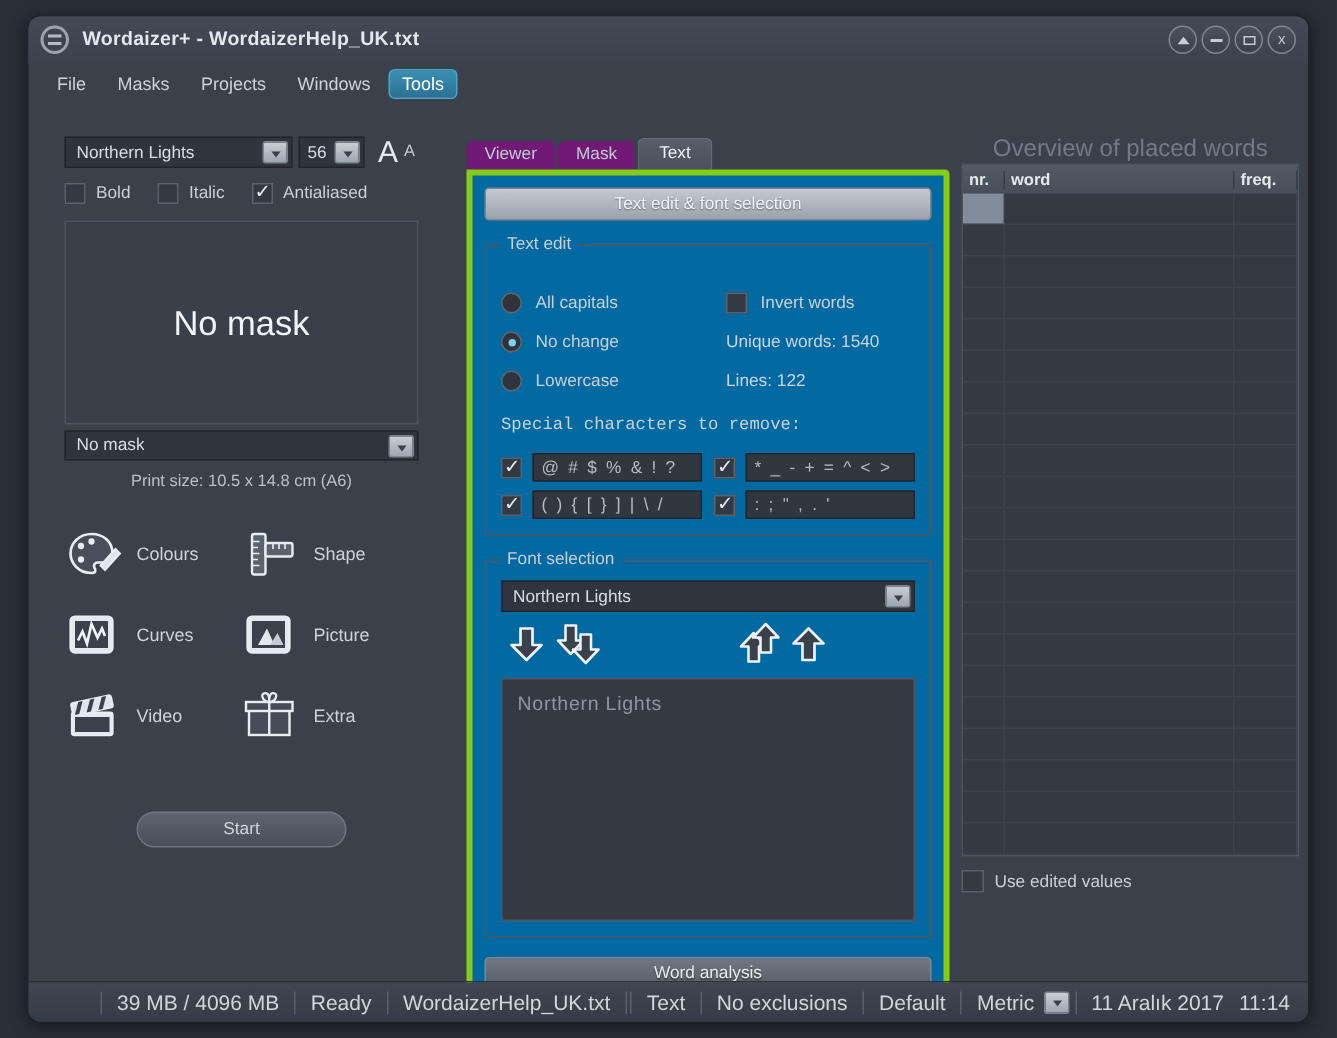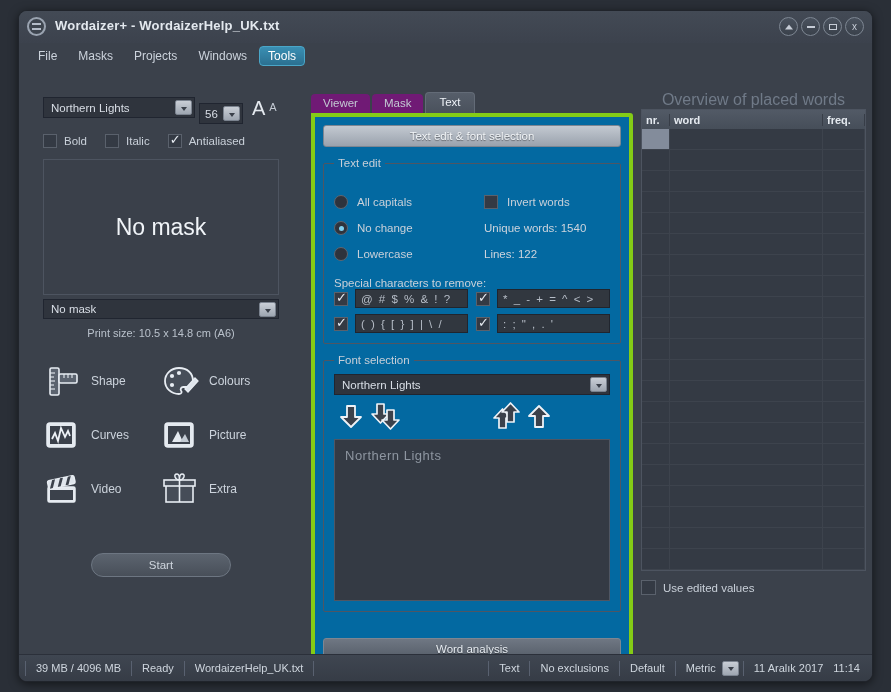--- a/index.html
+++ b/index.html
@@ -107,21 +107,21 @@
     border: 1px solid #7b838f;
   }
   .combo .arrow:after {
     content: ""; position: absolute; left: 5px; top: 6px;
     width: 0; height: 0;
     border-left: 3.5px solid transparent;
     border-right: 3.5px solid transparent;
     border-top: 4px solid #3a404a;
   }
   .fontcombo { width: 152px; }
-  .sizecombo { width: 44px; margin-left: 4px; margin-top: 12px; }
+  .sizecombo { width: 44px; margin-left: 4px; }
   .sizecombo span.txt { padding-left: 5px; }
   .A-big { font-size: 20px; color: #e4e9ef; margin-left: 9px; line-height: 1; }
   .A-small { font-size: 11px; color: #c4cad3; margin-left: 4px; line-height: 1; }
 
   .checkrow { margin-top: 10px; display: flex; align-items: center; }
   .cbox {
     width: 14px; height: 14px;
     background: #343a44; border: 1px solid #5a616c;
     position: relative; flex: none;
   }
@@ -208,21 +208,21 @@
     background: #2e333c; border: 1px solid #5f6671; flex: none;
     position: relative;
   }
   .radio.on:after {
     content: ""; position: absolute; left: 3.5px; top: 3.5px;
     width: 5px; height: 5px; border-radius: 50%; background: #7fd0ee;
   }
   .rlabel { font-size: 11.5px; color: #c9d0d9; margin-left: 9px; }
   .statline { font-size: 11.5px; color: #cdd4dd; height: 26px; display: flex; align-items: center; }
 
-  .sclabel { font-size: 11.5px; color: #c9d0d9; margin-bottom: 0; }
+  .sclabel { font-size: 11.5px; color: #c9d0d9; margin-bottom: 12px; font-family: Liberation Mono, monospace; }
   .scgrid { display: grid; grid-template-columns: 1fr 1fr; row-gap: 6px; column-gap: 8px; }
   .scitem { display: flex; align-items: center; }
   .scfield {
     flex: 1; height: 19px; margin-left: 7px;
     background: #31373f; border: 1px solid #20252e;
     font-size: 11.5px; color: #b6bdc7;
     display: flex; align-items: center; padding-left: 5px;
     letter-spacing: 1.5px;
   }
 
@@ -266,21 +266,21 @@
   .uev .cbox { width: 15px; height: 15px; }
   .uev .clabel { font-size: 11.5px; }
 
   
   .statusbar {
     position: absolute; left: 0; right: 0; bottom: 0;
     height: 27px; border-radius: 0 0 8px 8px;
     background: linear-gradient(#3f4651, #363c46);
     border-top: 1px solid #2b303a;
     display: flex; align-items: center;
-    font-size: 11px; color: #cfd6de;
+    font-size: 14px; color: #cfd6de; padding-left: 42px;
   }
   .sb { padding: 0 10px; border-left: 1px solid #596170; height: 15px;
         display: flex; align-items: center; white-space: nowrap; }
   .sb.first { border-left: 1px solid #596170; margin-left: 6px; }
   .spacer { flex: 1; border-left: 1px solid #596170; height: 15px; }
   .sbarrow {
     width: 17px; height: 15px; border-radius: 2px; margin-left: 4px;
     background: linear-gradient(#c9ced6, #9ea6b1);
     border: 1px solid #7b838f; position: relative;
   }
@@ -355,20 +355,31 @@
       </div>
 
       <div class="combo maskcombo">
         <span class="txt">No mask</span>
         <div class="arrow"></div>
       </div>
 
       <div class="printsize">Print size: 10.5 x 14.8 cm (A6)</div>
 
       <div class="icongrid">
+
+        <div class="iconcell">
+          <svg class="ico" viewBox="0 0 40 36">
+            <path d="M18 5C10 5 4 11 4 18s6 13 14 13c3 0 3-2 2-3.5-1-1.6 .2-3.5 2.2-3.5H26c4 0 6-3 6-6C32 10 26 5 18 5z" fill="#474e59" stroke="#e8edf3" stroke-width="1.8"></path>
+            <circle cx="11" cy="13" r="2.1" fill="#e8edf3"></circle>
+            <circle cx="18" cy="10" r="2.1" fill="#e8edf3"></circle>
+            <circle cx="11" cy="22" r="2.1" fill="#e8edf3"></circle>
+            <path d="M24 26 L34 15 L37 18 L27 29 Z" fill="#dfe5ec" stroke="#e8edf3" stroke-width="1.3"></path>
+          </svg>
+          <span class="iconlabel">Colours</span>
+        </div>
 
         <div class="iconcell">
           <svg class="ico" viewBox="0 0 40 36">
             <g stroke="#e8edf3" stroke-width="1.6" fill="#5b636f">
               <rect x="7" y="5" width="9" height="27" rx="1.5"></rect>
               <rect x="16" y="11" width="18" height="9" rx="1.5"></rect>
             </g>
             <g stroke="#e8edf3" stroke-width="1.1">
               <line x1="7" y1="10" x2="12" y2="10"></line>
                 <line x1="7" y1="14" x2="11" y2="14"></line>
@@ -378,31 +389,20 @@
               <line x1="21" y1="11" x2="21" y2="15"></line>
                 <line x1="25" y1="11" x2="25" y2="15"></line>
               <line x1="29" y1="11" x2="29" y2="15"></line>
             </g>
           </svg>
           <span class="iconlabel">Shape</span>
         </div>
 
         <div class="iconcell">
           <svg class="ico" viewBox="0 0 40 36">
-            <path d="M18 5C10 5 4 11 4 18s6 13 14 13c3 0 3-2 2-3.5-1-1.6 .2-3.5 2.2-3.5H26c4 0 6-3 6-6C32 10 26 5 18 5z" fill="#474e59" stroke="#e8edf3" stroke-width="1.8"></path>
-            <circle cx="11" cy="13" r="2.1" fill="#e8edf3"></circle>
-            <circle cx="18" cy="10" r="2.1" fill="#e8edf3"></circle>
-            <circle cx="11" cy="22" r="2.1" fill="#e8edf3"></circle>
-            <path d="M24 26 L34 15 L37 18 L27 29 Z" fill="#dfe5ec" stroke="#e8edf3" stroke-width="1.3"></path>
-          </svg>
-          <span class="iconlabel">Colours</span>
-        </div>
-
-        <div class="iconcell">
-          <svg class="ico" viewBox="0 0 40 36">
             <rect x="4" y="6" width="28" height="24" rx="3" fill="#e4e9ef" stroke="#e8edf3" stroke-width="1.5"></rect>
             <rect x="7" y="9" width="22" height="18" fill="#3b414b"></rect>
             <polyline points="9,22 12,16 15,24 18,11 22,20 25,14 27,19" fill="none" stroke="#eef2f7" stroke-width="1.8"></polyline>
           </svg>
           <span class="iconlabel">Curves</span>
         </div>
 
         <div class="iconcell">
           <svg class="ico" viewBox="0 0 40 36">
             <rect x="4" y="6" width="28" height="24" rx="3" fill="#e4e9ef" stroke="#e8edf3" stroke-width="1.5"></rect>

